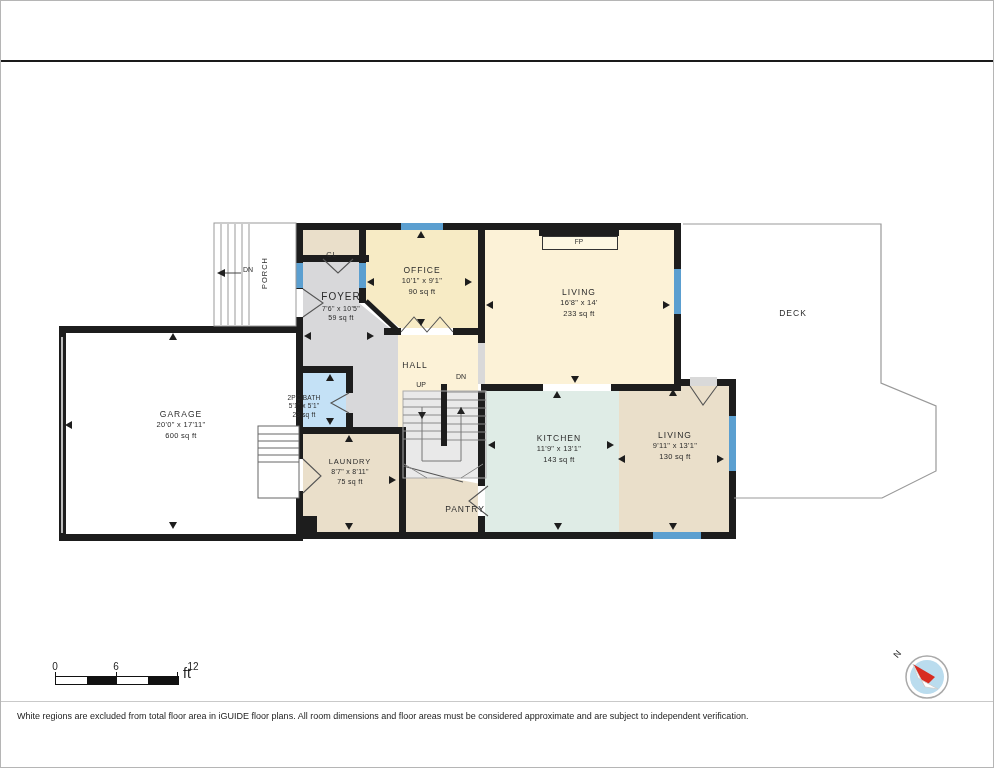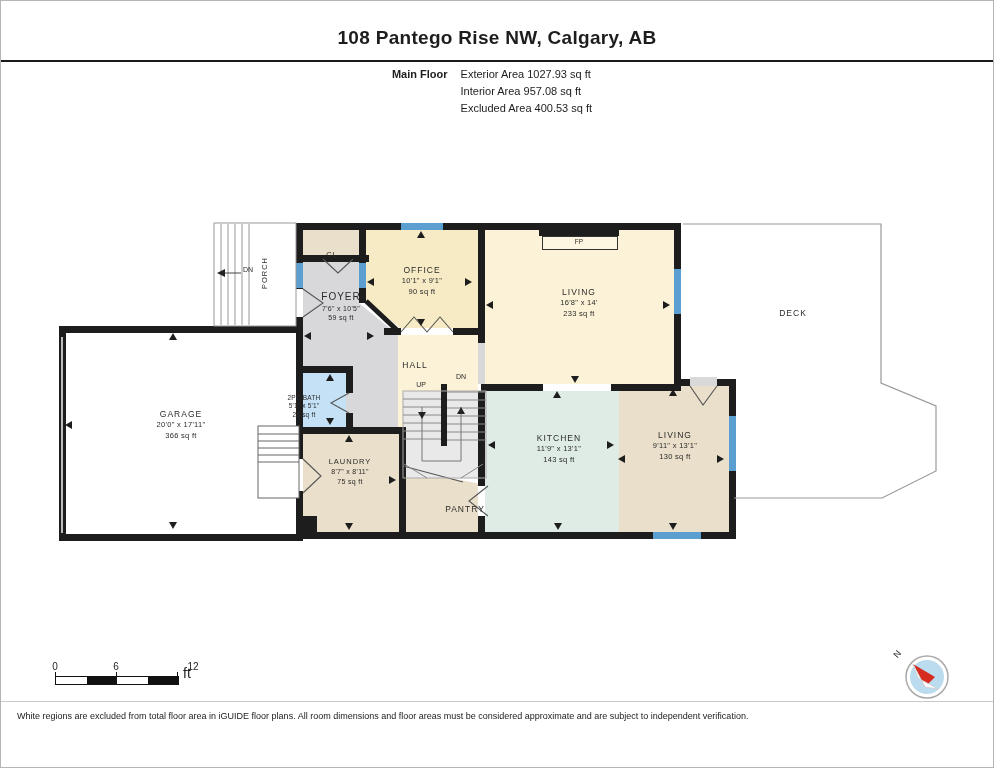--- a/index.html
+++ b/index.html
@@ -41,30 +41,21 @@
   #sb-unit{position:absolute;left:130px;top:4px;font-size:14px;}
   #compassN{position:absolute;left:893px;top:648px;font-size:9px;transform:rotate(-50deg);z-index:10;}
   svg{position:absolute;left:0;top:0;z-index:7;}
   .zwalls{z-index:5}.zwin{z-index:6}.zfill{z-index:2}.zfill2{z-index:3}
 </style>
 </head>
 <body>
 
 <div id="page">
 
-  <div id="title">108 Pantego Rise NW, Calgary, AB</div>
   <div id="hrule"></div>
-  <div id="stats">
-    <div class="fl">Main Floor</div>
-    <div class="col">
-      <div>Exterior Area 1027.93 sq ft</div>
-      <div>Interior Area 957.08 sq ft</div>
-      <div>Excluded Area 400.53 sq ft</div>
-    </div>
-  </div>
 
   <div class="fill tan zfill" style="left:302px;top:229px;width:56px;height:27px"></div>
   <div class="fill cream2 zfill" style="left:365px;top:229px;width:112px;height:105px;clip-path:polygon(0 0,100% 0,100% 93.3%,30.5% 93.3%,0 67.6%)"></div>
   <div class="fill gray zfill" style="left:302px;top:261px;width:95px;height:166px;clip-path:polygon(0 0,58.9% 0,58.9% 24.7%,100% 44%,100% 100%,0 100%)"></div>
   <div class="fill cream zfill" style="left:397px;top:334px;width:80px;height:56px"></div>
   <div class="fill cream zfill" style="left:397px;top:390px;width:5px;height:36px"></div>
   <div class="fill cream zfill" style="left:484px;top:229px;width:189px;height:154px"></div>
   <div class="fill mint zfill" style="left:484px;top:390px;width:134px;height:141px"></div>
   <div class="fill tan zfill" style="left:618px;top:385px;width:110px;height:146px"></div>
   <div class="fill babl zfill2" style="left:302px;top:372px;width:43px;height:54px"></div>
@@ -204,21 +195,21 @@
         <path d="M388 475 L388 483 L395 479 Z"></path>
         <path d="M344 522 L352 522 L348 529 Z"></path>
       <path d="M325 380 L333 380 L329 373 Z"></path>
         <path d="M325 417 L333 417 L329 424 Z"></path>
     </g>
   </svg>
 
   <div class="lbl" style="left:180px;top:424px">
     <div class="rname">GARAGE</div>
       <div class="rdims">20'0" x 17'11"</div>
-      <div class="rdims">366 sq ft</div>
+      <div class="rdims">600 sq ft</div>
   </div>
   <div class="lbl" style="left:340px;top:305px">
     <div class="rname" style="font-size:10px">FOYER</div>
       <div class="rdims" style="font-size:7px">7'6" x 10'5"</div>
       <div class="rdims" style="font-size:7px">59 sq ft</div>
   </div>
   <div class="lbl" style="left:421px;top:280px">
     <div class="rname">OFFICE</div>
       <div class="rdims">10'1" x 9'1"</div>
       <div class="rdims">90 sq ft</div>

